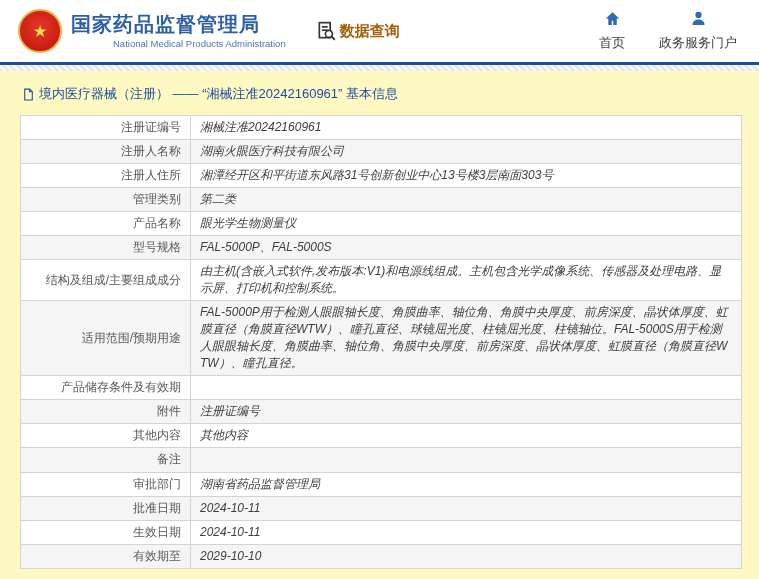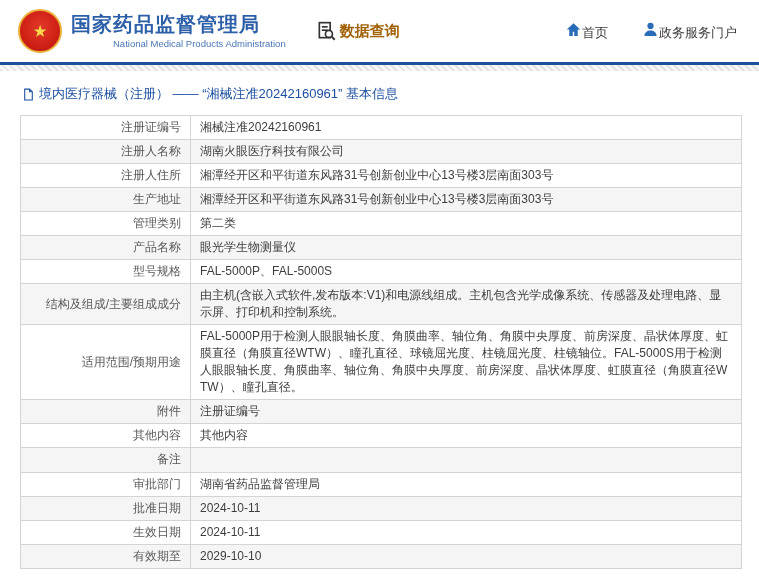--- a/index.html
+++ b/index.html
@@ -13,39 +13,39 @@
     background:radial-gradient(circle at 50% 42%, #e23a2a 0%, #cf2015 60%, #b81208 100%);
     border:2px solid #e9b03c; display:flex; align-items:center; justify-content:center; flex:0 0 auto; }
   .emblem .star { color:#ffd84d; font-size:17px; line-height:1; text-shadow:0 0 1px #a00; }
   .brand-text { margin-left:9px; }
   .brand-title { font-size:20px; font-weight:bold; color:#2d5fa8; letter-spacing:1px; line-height:1.15; }
   .brand-sub { font-size:9.5px; color:#4a76b5; margin-top:2px;margin-left:42px; }
   .data-query { display:flex; align-items:center; margin-left:30px; cursor:pointer; }
   .dq-icon { display:inline-flex; margin-right:4px; }
   .dq-label { font-size:15px; font-weight:600; color:#a16207; }
   .header .spacer { flex:1; }
-  .nav-item { display:flex; flex-direction:row; align-items:center; margin-left:34px; cursor:pointer; }
+  .nav-item { display:flex; flex-direction:column; align-items:center; margin-left:34px; cursor:pointer; }
   .nav-item .nav-label { font-size:13px; color:#3c3c3c; margin-top:3px; white-space:nowrap; }
 
   .header-line { height:3px; background:#1f4e9d; }
   .hatch { height:6px;
     background:repeating-linear-gradient(45deg,#e3e3e3 0 2px,#f7f7f7 2px 5px); }
 
   
-  .content { background:#ffffff; padding:11px 17px 0 20px; height:508px; }
+  .content { background:#fef9c3; padding:11px 17px 0 20px; height:508px; }
   .breadcrumb { display:flex; align-items:center; font-size:13px; color:#1c4fa1; margin:3px 0 12px 2px; }
   .breadcrumb .bc-icon { display:inline-flex; margin-right:4px; }
 
   table.info { border-collapse:collapse; width:100%; background:#fff; table-layout:fixed; }
   table.info td { border:1px solid #d4d4d4; font-size:12px; padding:3px 9px; line-height:1.42;
     word-break:break-all; vertical-align:middle; }
   table.info tr:nth-child(even) { background:#f5f5f5; }
   table.info tr:nth-child(odd) { background:#ffffff; }
   td.cell-label { width:170px; text-align:right; color:#595959; }
-  td.cell-value { color:#3e3e3e; }
+  td.cell-value { color:#3e3e3e;font-style:italic; }
 </style>
 </head>
 <body>
 
 <div class="header">
   <div class="brand">
     <div class="emblem">
         <span class="star">★</span>
       </div>
     <div class="brand-text">
@@ -106,42 +106,42 @@
         </tr>
         <tr>
           <td class="cell-label">注册人名称</td>
           <td class="cell-value">湖南火眼医疗科技有限公司</td>
         </tr>
         <tr>
           <td class="cell-label">注册人住所</td>
           <td class="cell-value">湘潭经开区和平街道东风路31号创新创业中心13号楼3层南面303号</td>
         </tr>
         <tr>
-          <td class="cell-label">生产地址</td>
-          <td class="cell-value">湘潭经开区和平街道东风路31号创新创业中心13号楼3层南面303号</td>
-        </tr>
-        <tr>
           <td class="cell-label">管理类别</td>
           <td class="cell-value">第二类</td>
         </tr>
         <tr>
           <td class="cell-label">产品名称</td>
           <td class="cell-value">眼光学生物测量仪</td>
         </tr>
         <tr>
           <td class="cell-label">型号规格</td>
           <td class="cell-value">FAL-5000P、FAL-5000S</td>
         </tr>
         <tr>
           <td class="cell-label">结构及组成/主要组成成分</td>
           <td class="cell-value">由主机(含嵌入式软件,发布版本:V1)和电源线组成。主机包含光学成像系统、传感器及处理电路、显示屏、打印机和控制系统。</td>
         </tr>
         <tr>
           <td class="cell-label">适用范围/预期用途</td>
           <td class="cell-value">FAL-5000P用于检测人眼眼轴长度、角膜曲率、轴位角、角膜中央厚度、前房深度、晶状体厚度、虹膜直径（角膜直径WTW）、瞳孔直径、球镜屈光度、柱镜屈光度、柱镜轴位。FAL-5000S用于检测人眼眼轴长度、角膜曲率、轴位角、角膜中央厚度、前房深度、晶状体厚度、虹膜直径（角膜直径WTW）、瞳孔直径。</td>
+        </tr>
+        <tr>
+          <td class="cell-label">产品储存条件及有效期</td>
+          <td class="cell-value"></td>
         </tr>
         <tr>
           <td class="cell-label">附件</td>
           <td class="cell-value">注册证编号</td>
         </tr>
         <tr>
           <td class="cell-label">其他内容</td>
           <td class="cell-value">其他内容</td>
         </tr>
         <tr>

